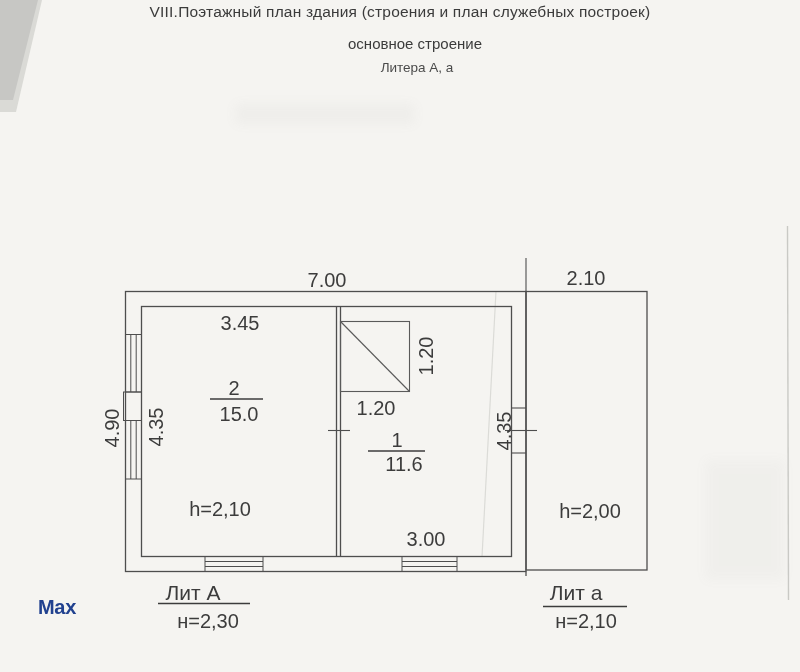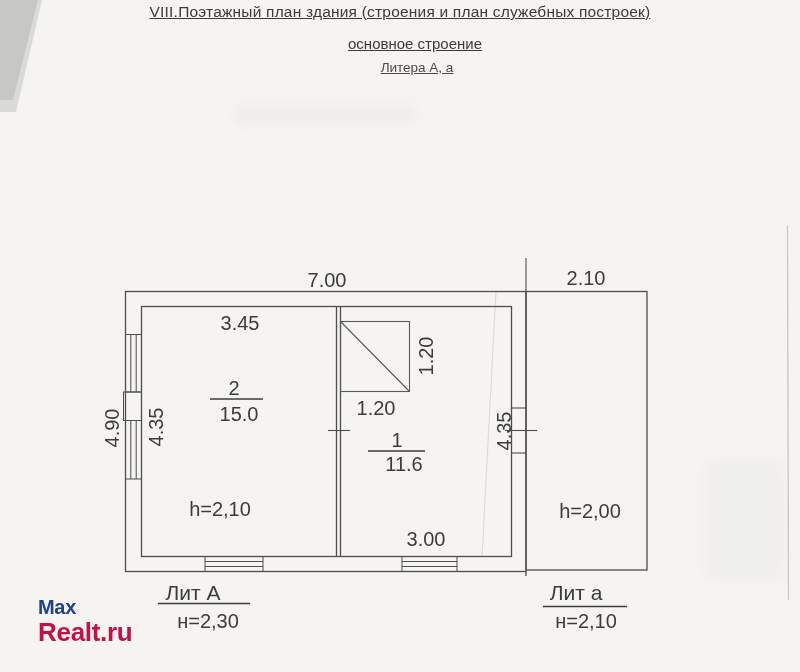--- a/index.html
+++ b/index.html
@@ -1,21 +1,21 @@
 <!DOCTYPE html>
 <html><head>
 <meta charset="utf-8">
 <style>
   html,body{margin:0;padding:0;background:#e9e9e6;}
   .page{
     position:relative;width:800px;height:672px;overflow:hidden;
     background:#f5f4f1;
     font-family:"Liberation Sans",sans-serif;
   }
-  .hdr{position:absolute;left:0;width:800px;text-align:center;color:#3b3b3b;text-decoration:underline;}
+  .hdr{position:absolute;left:0;width:800px;text-align:center;color:#3b3b3b;}
   .hdr.title{top:3px;font-size:15.5px;letter-spacing:.2px;}
   .hdr.subtitle{top:35px;left:15px;font-size:15px;}
   .hdr.litera{top:60px;left:17px;font-size:13.5px;color:#4a4a4a;}
   svg{position:absolute;left:0;top:0;}
   svg text{font-family:"Liberation Sans",sans-serif;fill:#3c3c3c;font-size:20px;}
   svg text.big{font-size:21px;}
   .wm{position:absolute;left:38px;font-weight:bold;line-height:1;letter-spacing:-0.3px;}
   .wm.l1{top:597px;font-size:20px;color:#21418f;}
   .wm.l2{top:619px;font-size:26px;color:#c41047;}
   .smudge{position:absolute;background:#8a8a86;opacity:.06;filter:blur(6px);}
@@ -108,15 +108,14 @@
     <text x="193" y="600" text-anchor="middle" class="big">Лит А</text>
     <line x1="158" y1="603.5" x2="250" y2="603.5" stroke="#3c3c3c" stroke-width="1.3"></line>
     <text x="208" y="628" text-anchor="middle">н=2,30</text>
 
     <text x="576" y="600" text-anchor="middle" class="big">Лит а</text>
     <line x1="543" y1="606.5" x2="627" y2="606.5" stroke="#3c3c3c" stroke-width="1.3"></line>
     <text x="586" y="628" text-anchor="middle">н=2,10</text>
   </svg>
 
   <div class="wm l1">Max</div>
-  <div class="wm l2">Realt.ru</div>
 
 </div>
 
 </body></html>

